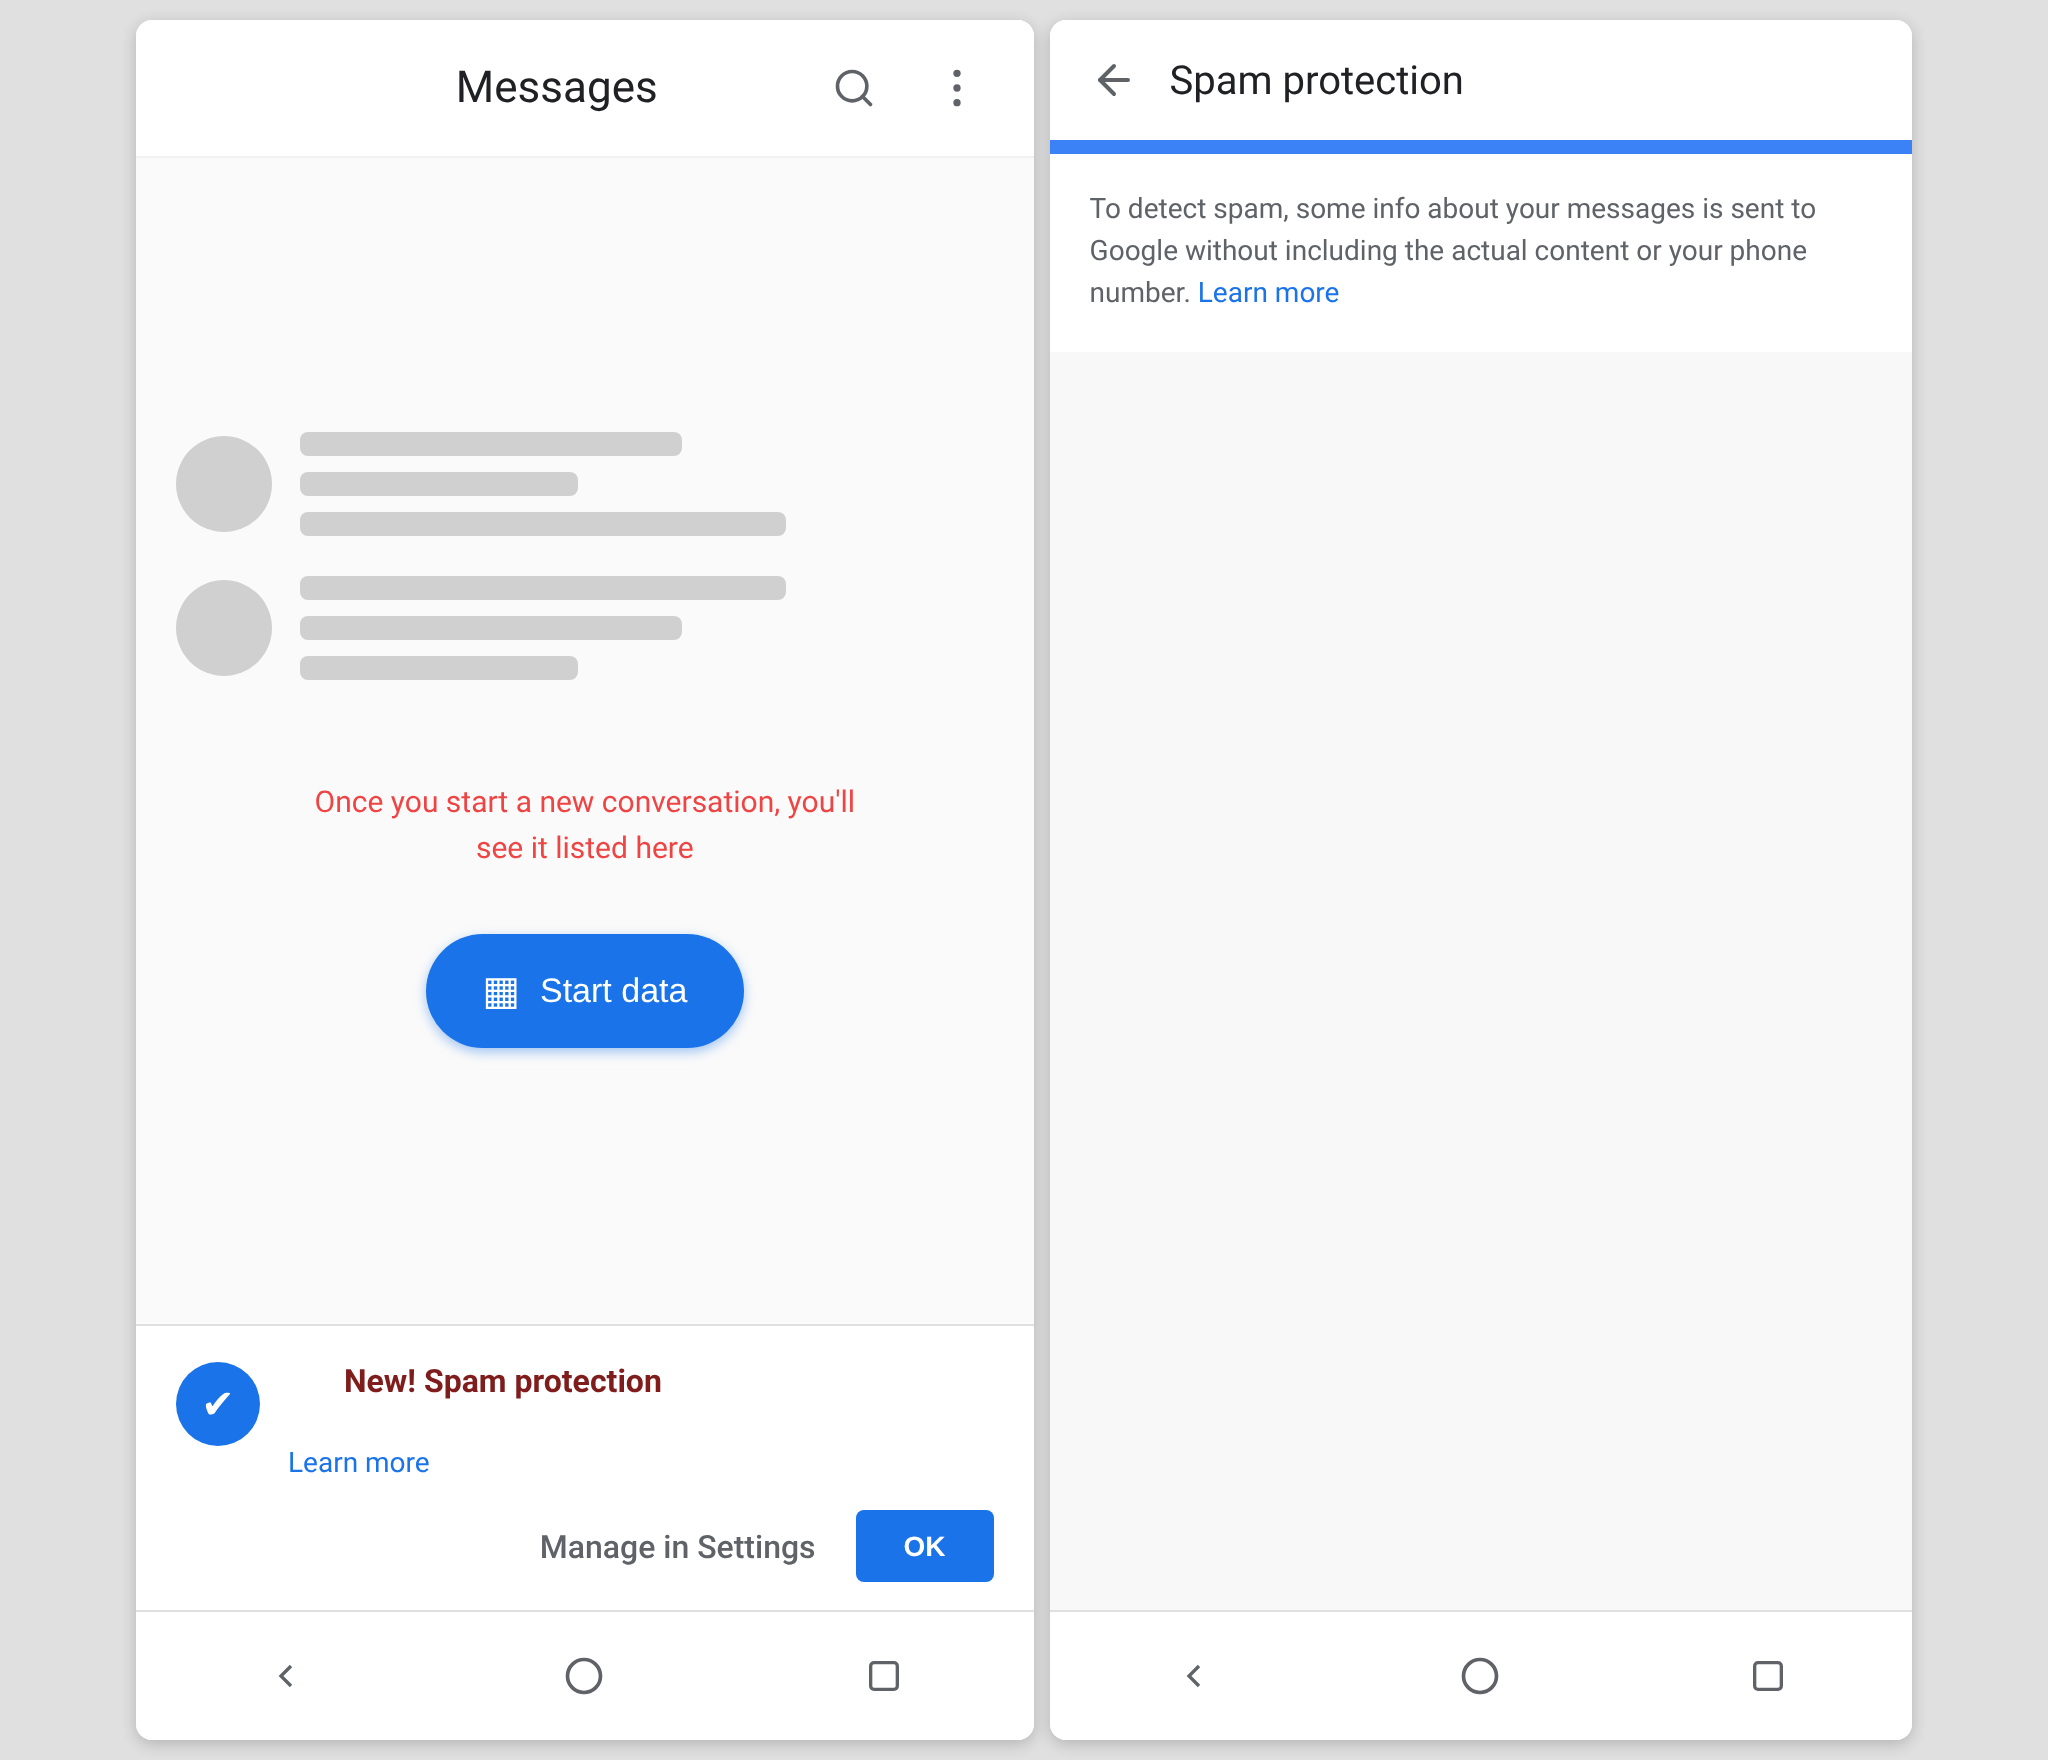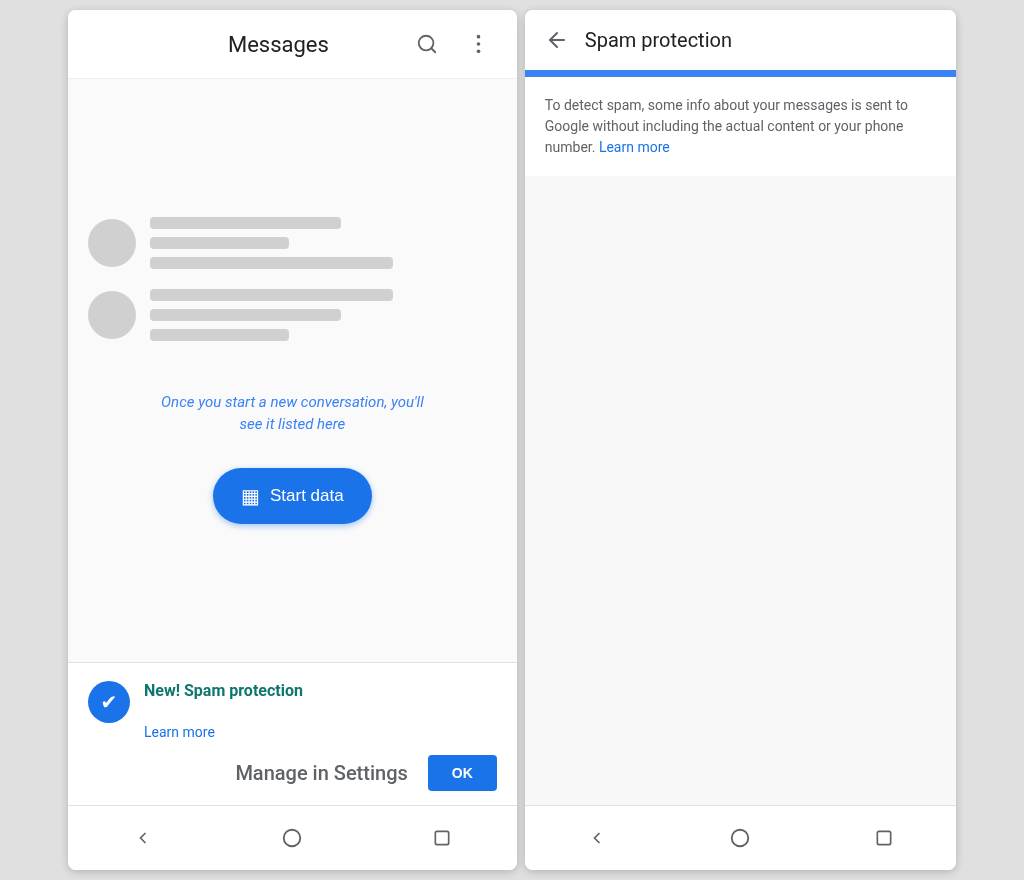--- a/index.html
+++ b/index.html
@@ -102,26 +102,25 @@
     .placeholder-line {
       height: 12px;
       background: #d0d0d0;
       border-radius: 4px;
     }
     .line-short { width: 40%; }
     .line-medium { width: 55%; }
     .line-long { width: 70%; }
     .empty-text {
       text-align: center;
-      color: #3b82f6;
+      color: #ef4444;
       font-size: 15px;
       line-height: 1.5;
       margin-bottom: 32px;
       max-width: 280px;
-      font-style: italic;
     }
     .start-chat-btn {
       display: flex;
       align-items: center;
       gap: 10px;
       background: #1a73e8;
       color: #fff;
       border: none;
       border-radius: 30px;
       padding: 16px 28px;
@@ -155,43 +154,44 @@
       justify-content: center;
       flex-shrink: 0;
     }
     .spam-shield-icon {
       color: #fff;
       font-size: 20px;
     }
     .spam-banner-title {
       font-size: 16px;
       font-weight: 700;
-      color: #0f766e;
+      color: #7f1d1d;
       margin-bottom: 4px;
+      margin-left: 28px;
     }
     .spam-banner-body {
       font-size: 14px;
       color: #5f6368;
       line-height: 1.4;
     }
     .spam-banner-body .learn-more {
       color: #1a73e8;
       text-decoration: none;
       cursor: pointer;
     }
     .spam-banner-actions {
       display: flex;
       align-items: center;
       justify-content: flex-end;
       gap: 20px;
       margin-top: 12px;
     }
     .manage-settings-link {
       color: #5f6368;
-      font-size: 20px;
+      font-size: 16px;
       font-weight: 500;
       cursor: pointer;
       text-decoration: none;
     }
     .ok-btn {
       background: #1a73e8;
       color: #fff;
       border: none;
       border-radius: 4px;
       padding: 10px 24px;

